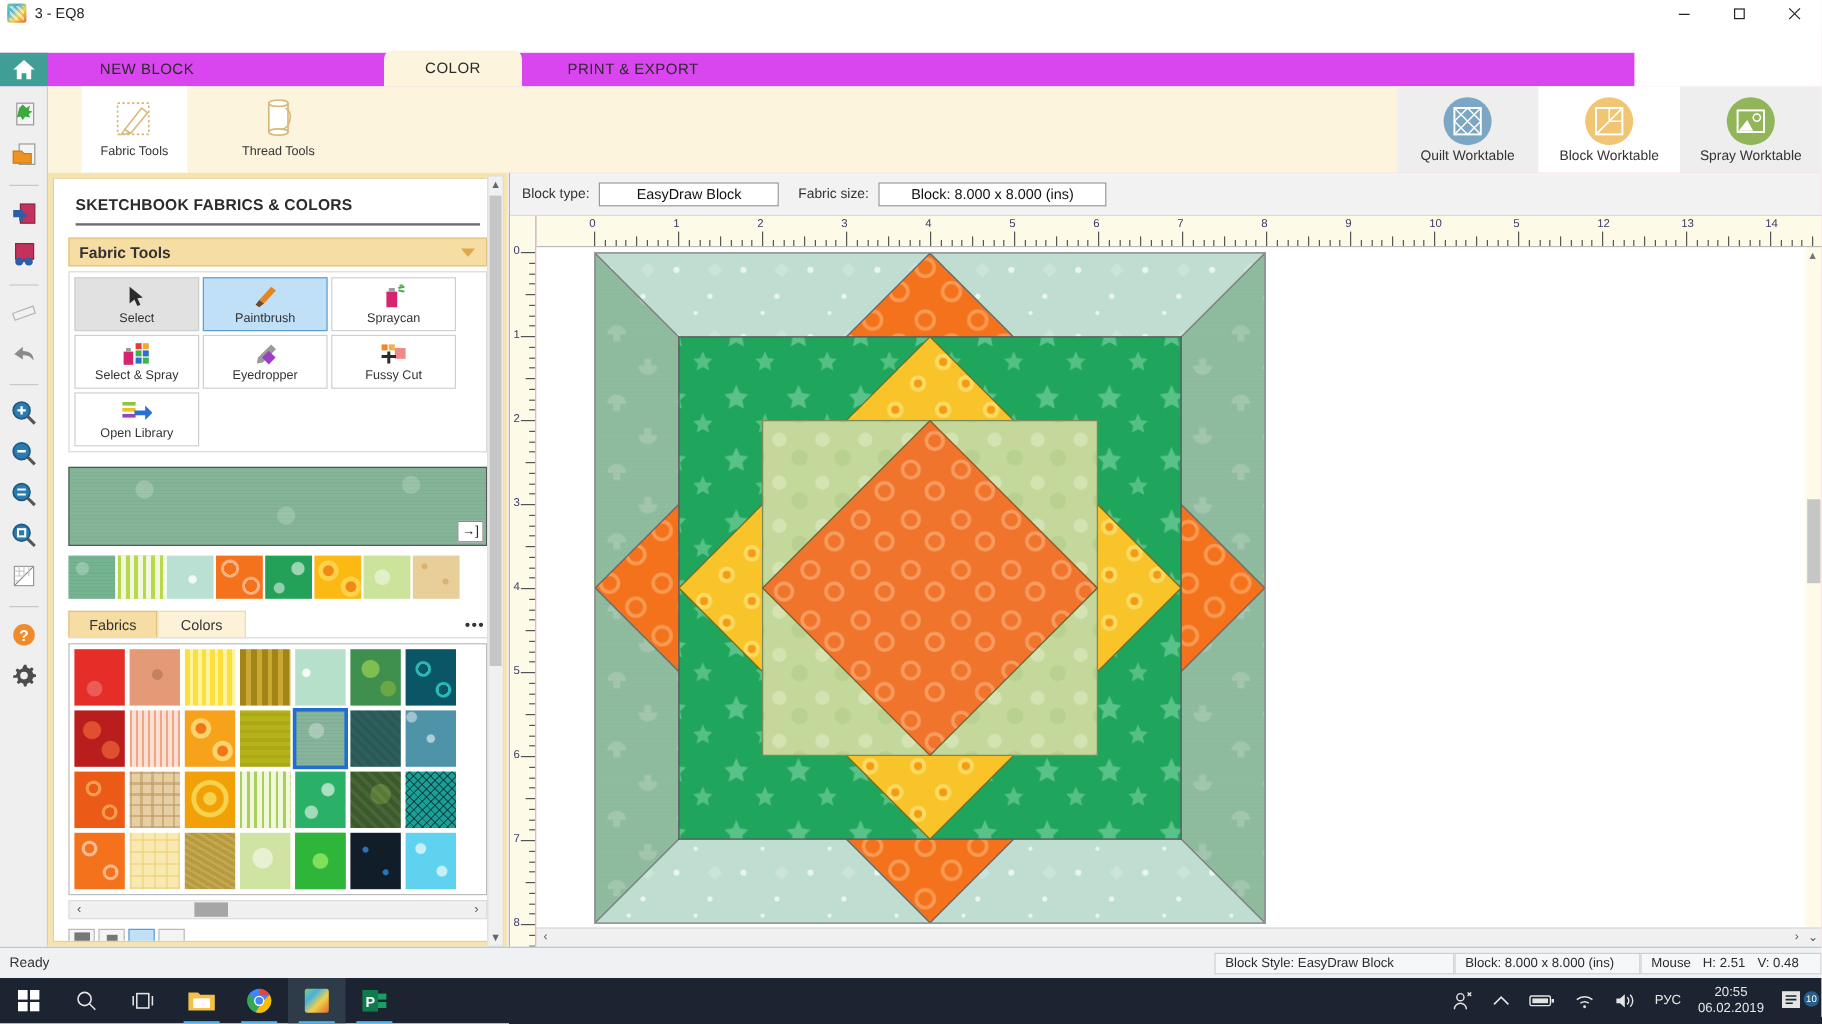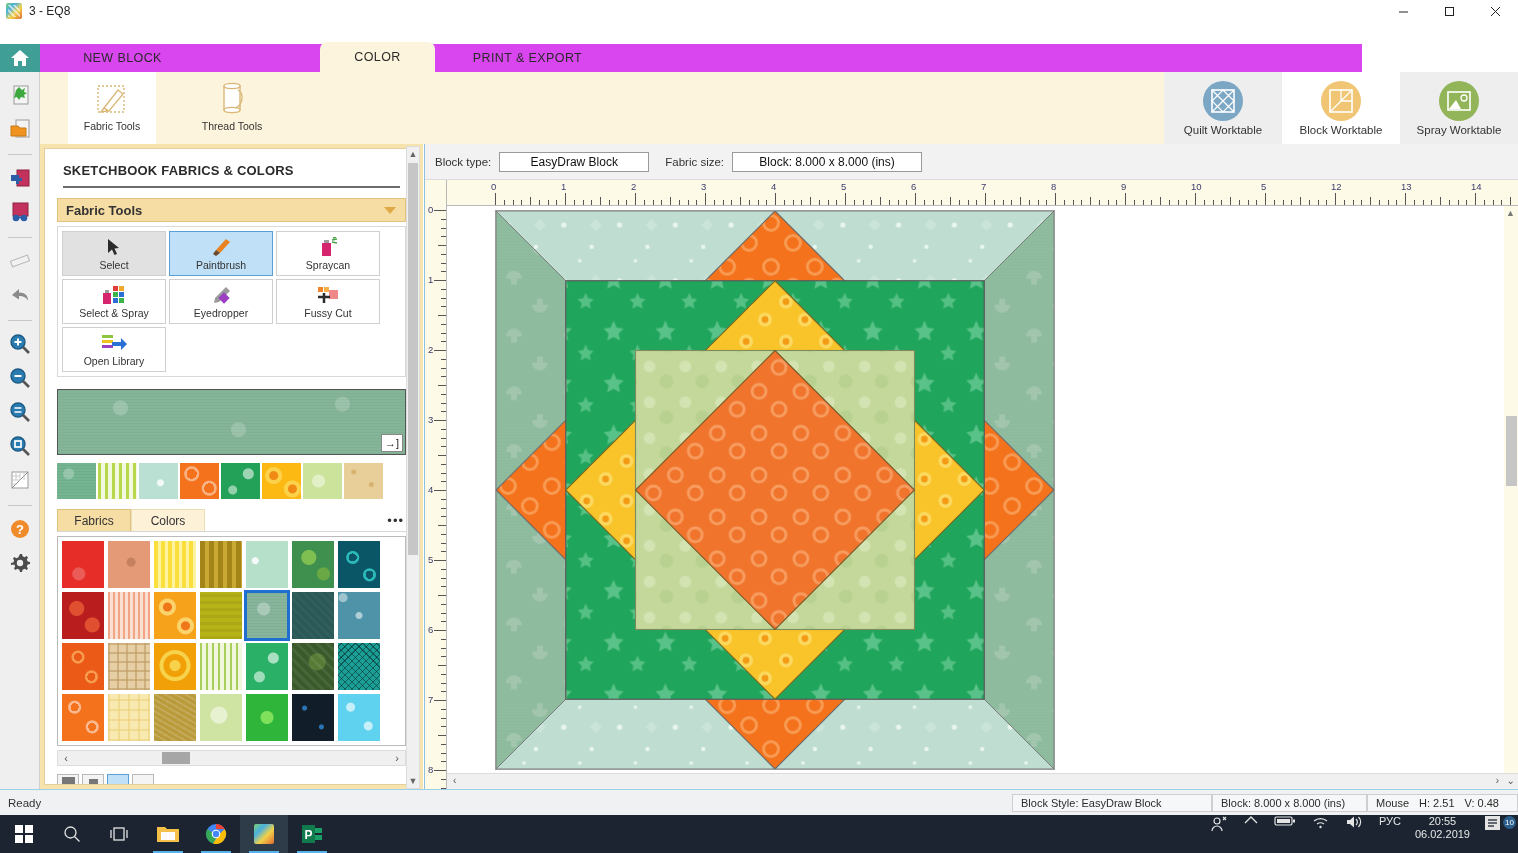--- a/index.html
+++ b/index.html
@@ -226,21 +226,21 @@
   }
 
   
   .taskbar {
     position: absolute; top: 815px; left: 0; width: 1518px; height: 38px;
     background: #1b2430; display: flex; align-items: center;
   }
   .tb-item { width: 48px; height: 38px; display: flex; align-items: center; justify-content: center; position: relative; }
   .tb-item.active { background: #2e3b49; }
   .tb-underline { position: absolute; bottom: 0; left: 9px; width: 30px; height: 2px; background: #55b3ea; }
-  .tray { position: absolute; right: 0; top: 0; height: 38px; display: flex; align-items: flex-start; color: #e7e7e7; font-size: 11px; }
+  .tray { position: absolute; right: 0; top: 0; height: 38px; display: flex; align-items: center; color: #e7e7e7; font-size: 11px; }
   .tray-item { padding: 0 8px; display: flex; align-items: center; justify-content: center; }
   .clock { display: flex; flex-direction: column; align-items: center; line-height: 13px; padding: 0 6px; font-size: 11px; }
   .notifbadge {
     position: absolute; right: 2px; bottom: 4px; width: 13px; height: 13px; border-radius: 50%;
     background: #2b5d8a; color: #fff; font-size: 8px; display: flex; align-items: center; justify-content: center;
   }
 </style>
 </head>
 <body>
 

